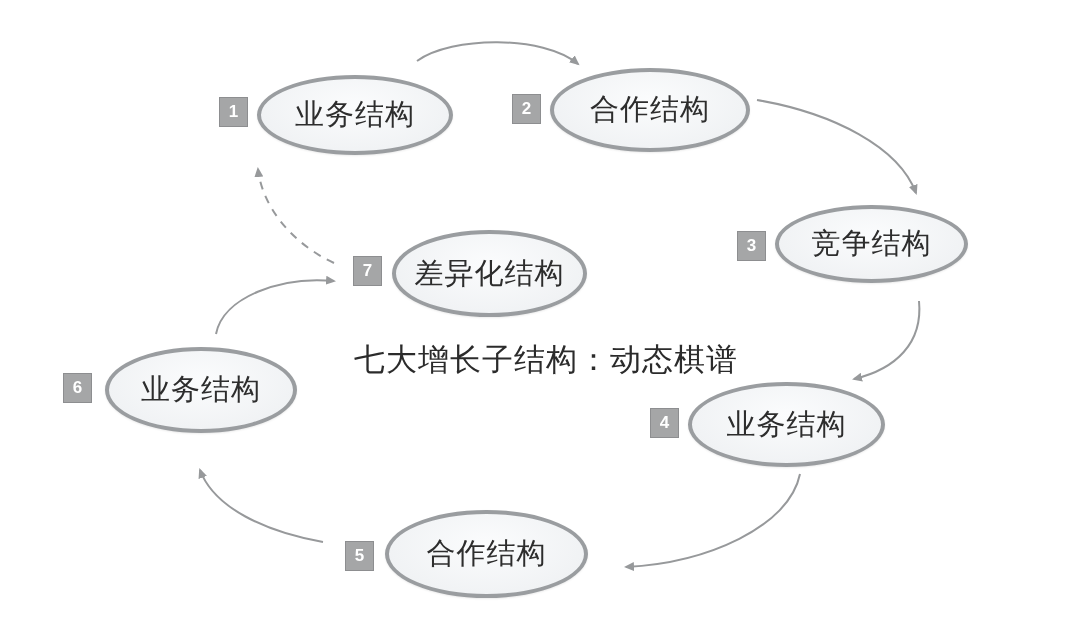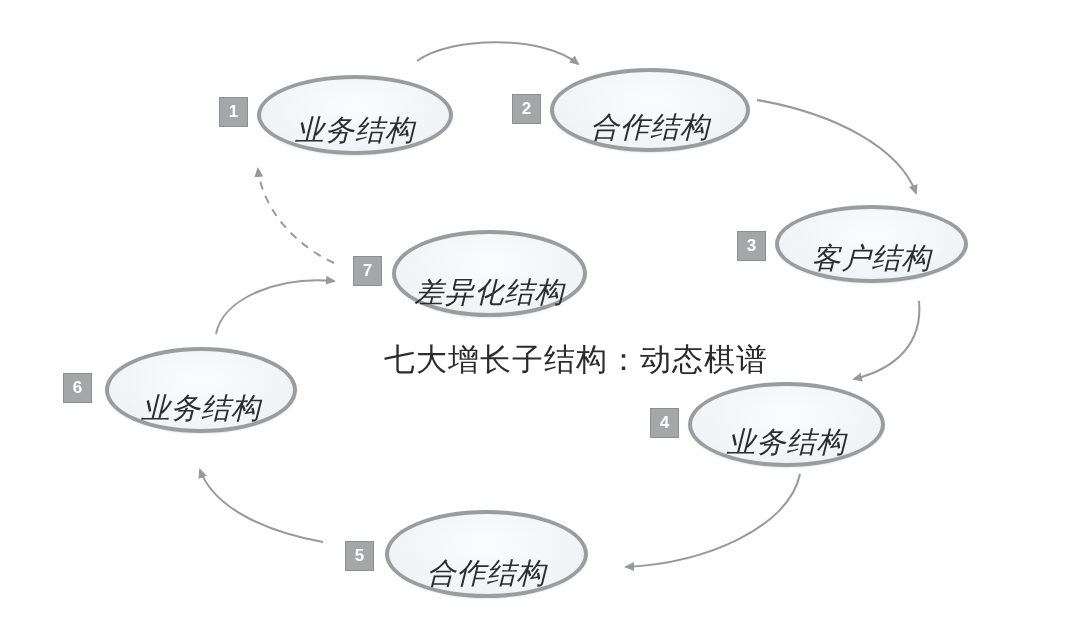--- a/index.html
+++ b/index.html
@@ -27,24 +27,23 @@
   }
   .ellipse {
     width: 100%;
     height: 100%;
     box-sizing: border-box;
     border: 4px solid #9a9da0;
     border-radius: 50%;
     background: radial-gradient(ellipse at 50% 38%, #fbfcfd 0%, #f0f2f4 75%, #ecEEf0 100%);
     background-color: #f1f3f5;
     display: flex;
-    align-items: flex-end;
+    align-items: center;
     justify-content: center;
     box-shadow: 0 1px 2px rgba(0,0,0,0.08);
-    font-style: italic;
   }
   .label {
     font-size: 29px;
     letter-spacing: 1px;
     color: #2d2d2d;
     white-space: nowrap;
   }
   .badge {
     position: absolute;
     left: -38px;
@@ -68,21 +67,21 @@
   .node-competition    { left: 775px; top: 205px; width: 193px; height: 78px; }
   .node-differentiation{ left: 688px; top: 382px; width: 197px; height: 85px; }
   .node-asymmetric     { left: 385px; top: 510px; width: 203px; height: 88px; }
   .node-asymmetric .badge { top: 31px; left: -40px; }
   .node-cooperation    { left: 105px; top: 347px; width: 192px; height: 86px; }
   .node-cooperation .badge { left: -42px; }
   .node-value          { left: 392px; top: 230px; width: 195px; height: 87px; }
   .node-value .badge   { left: -39px; }
   .diagram-title {
     position: absolute;
-    left: 384px;
+    left: 354px;
     top: 339px;
     font-size: 31px;
     color: #2b2b2b;
     letter-spacing: 1px;
     white-space: nowrap;
   }
 </style>
 </head>
 <body>
 
@@ -113,21 +112,21 @@
   <div class="node node-customer">
     <span class="badge">2</span>
     <div class="ellipse">
       <span class="label">合作结构</span>
     </div>
   </div>
 
   <div class="node node-competition">
     <span class="badge">3</span>
     <div class="ellipse">
-      <span class="label">客户结构</span>
+      <span class="label">竞争结构</span>
     </div>
   </div>
 
   <div class="node node-differentiation">
     <span class="badge">4</span>
     <div class="ellipse">
       <span class="label">业务结构</span>
     </div>
   </div>
 

